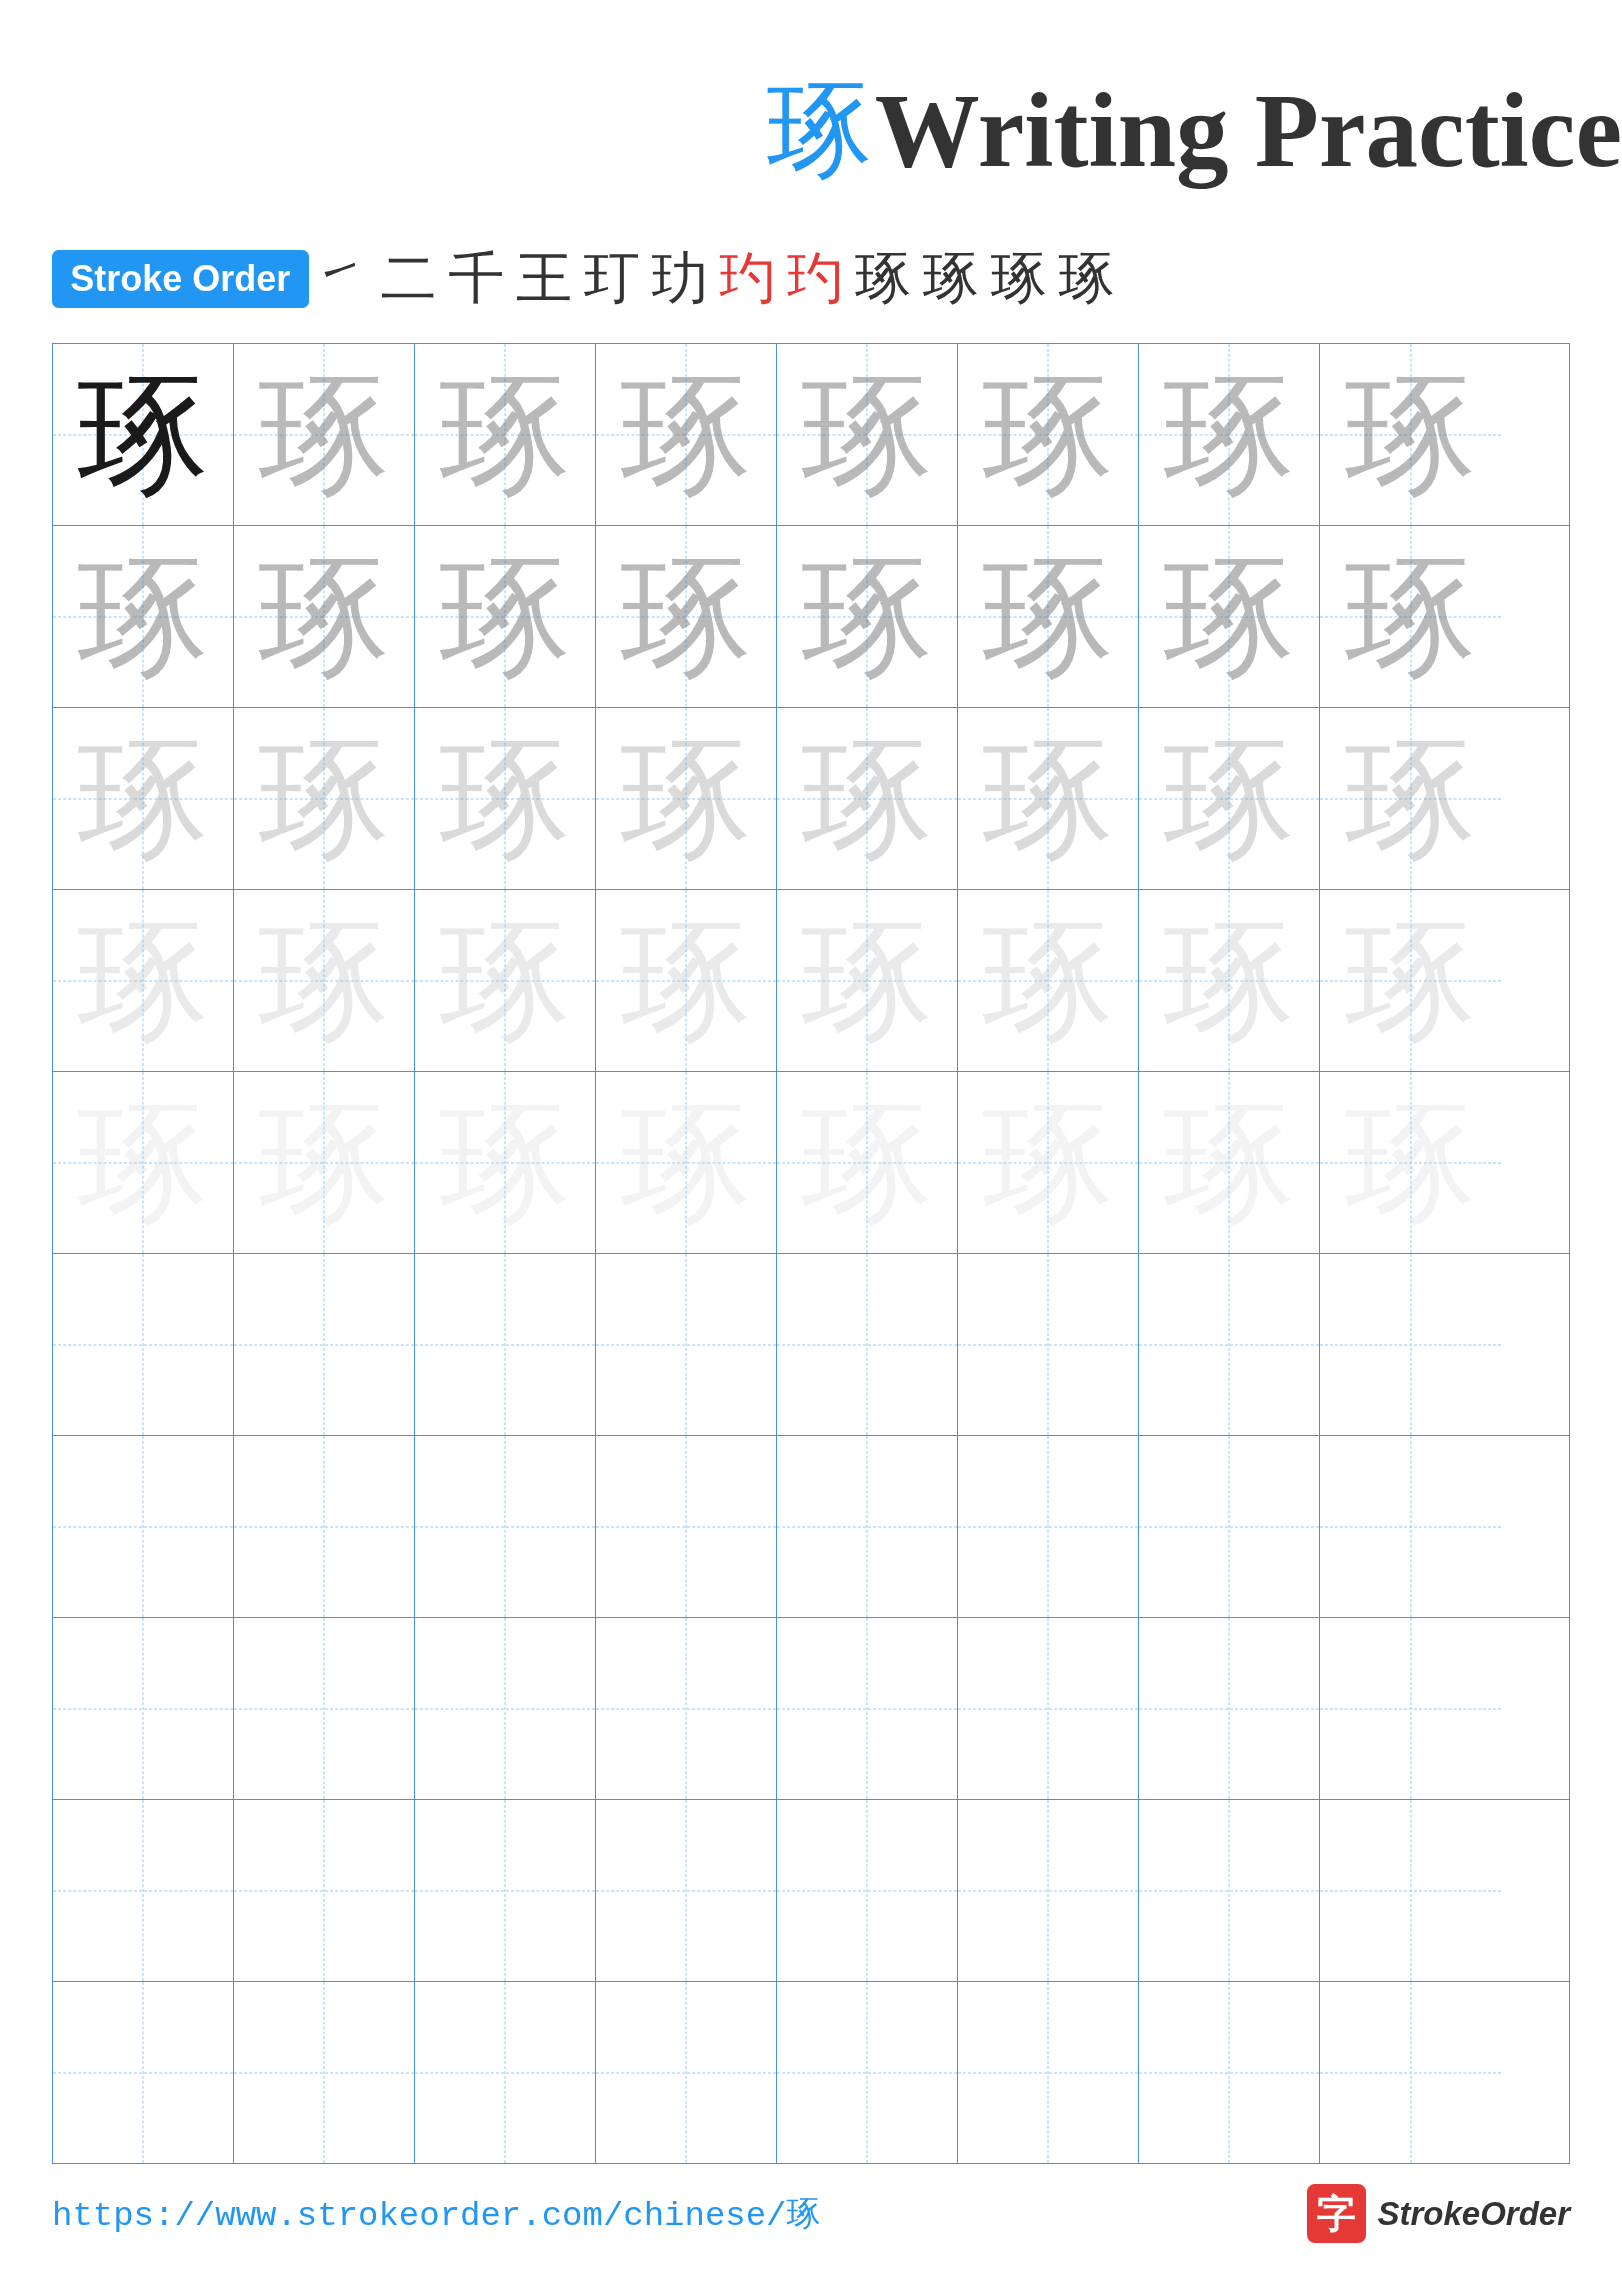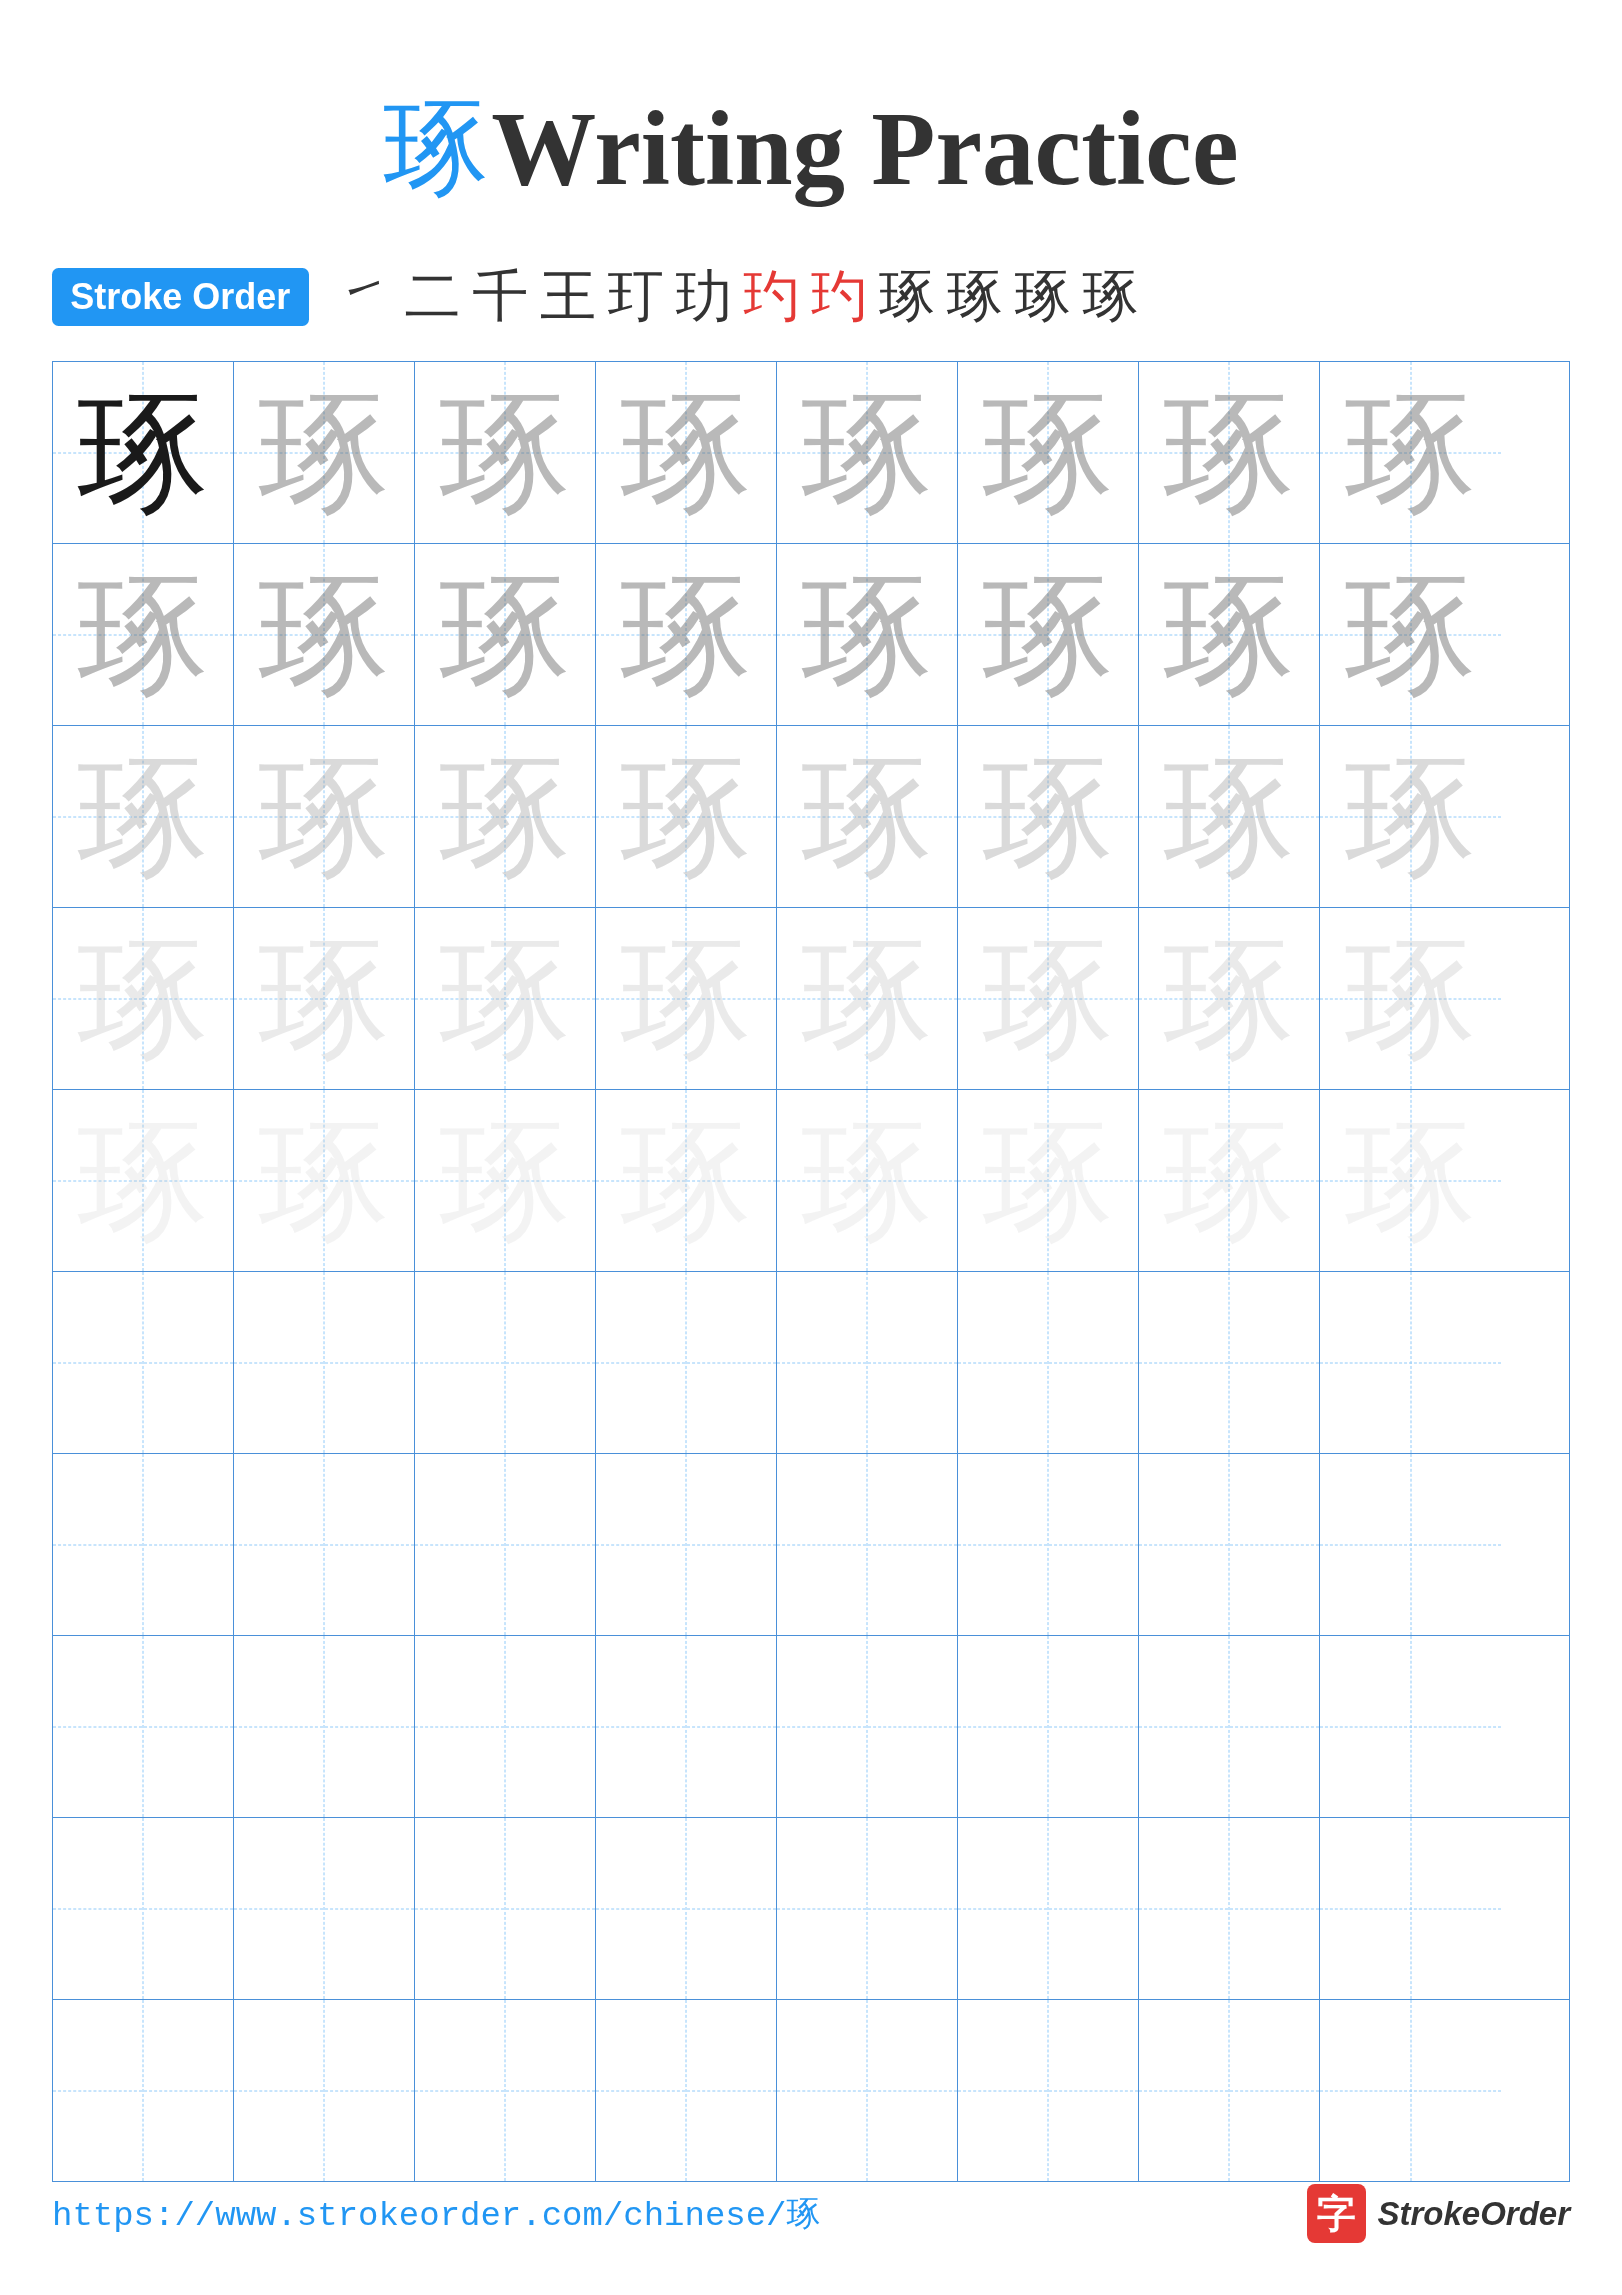--- a/index.html
+++ b/index.html
@@ -7,43 +7,43 @@
     body {
       width: 1622px;
       height: 2295px;
       background: #ffffff;
       font-family: serif;
       position: relative;
       overflow: hidden;
     }
 
     .page-title {
-      text-align: center;
-      padding-top: 79px;
+      text-align: right;
+      padding-top: 61px;
       margin-bottom: 39px;
     }
 
     .page-title .char {
       color: #2196F3;
       font-size: 105px;
       font-weight: normal;
     }
 
     .page-title .text {
       color: #333;
       font-size: 105px;
       font-weight: bold;
       font-family: Georgia, serif;
     }
 
     .stroke-order-row {
       display: flex;
       align-items: center;
       margin: 26px 52px 26px 52px;
-      gap: 28px;
+      gap: 4px;
     }
 
     .stroke-order-badge {
       background: #2196F3;
       color: white;
       font-size: 36px;
       font-family: Arial, sans-serif;
       font-weight: bold;
       padding: 7.9px 18.3px;
       border-radius: 6.5px;

